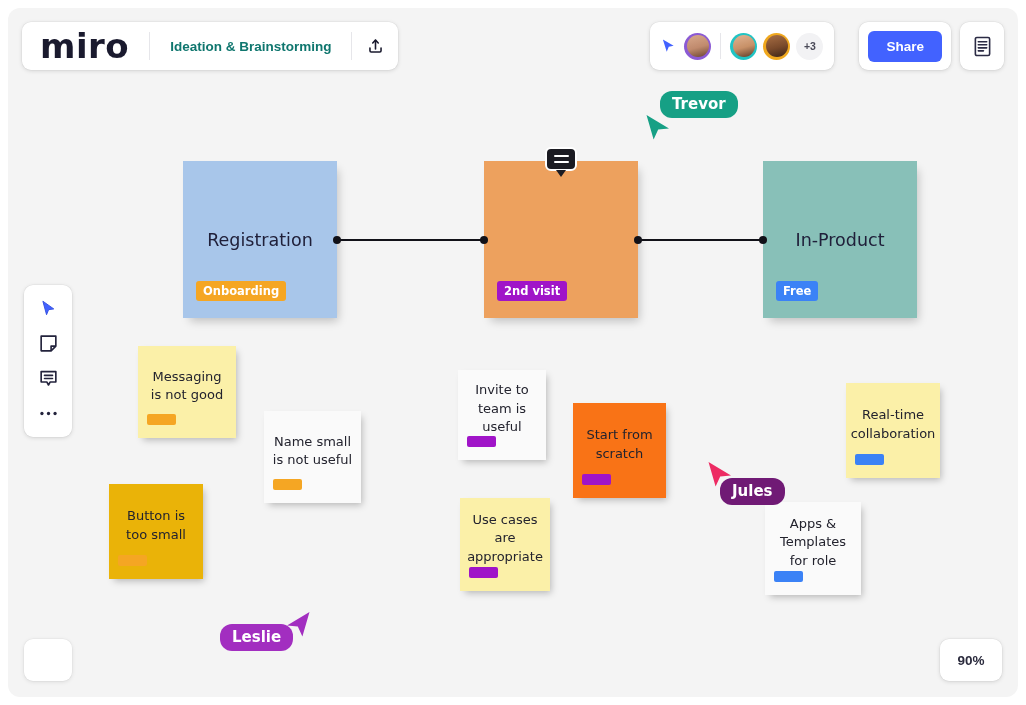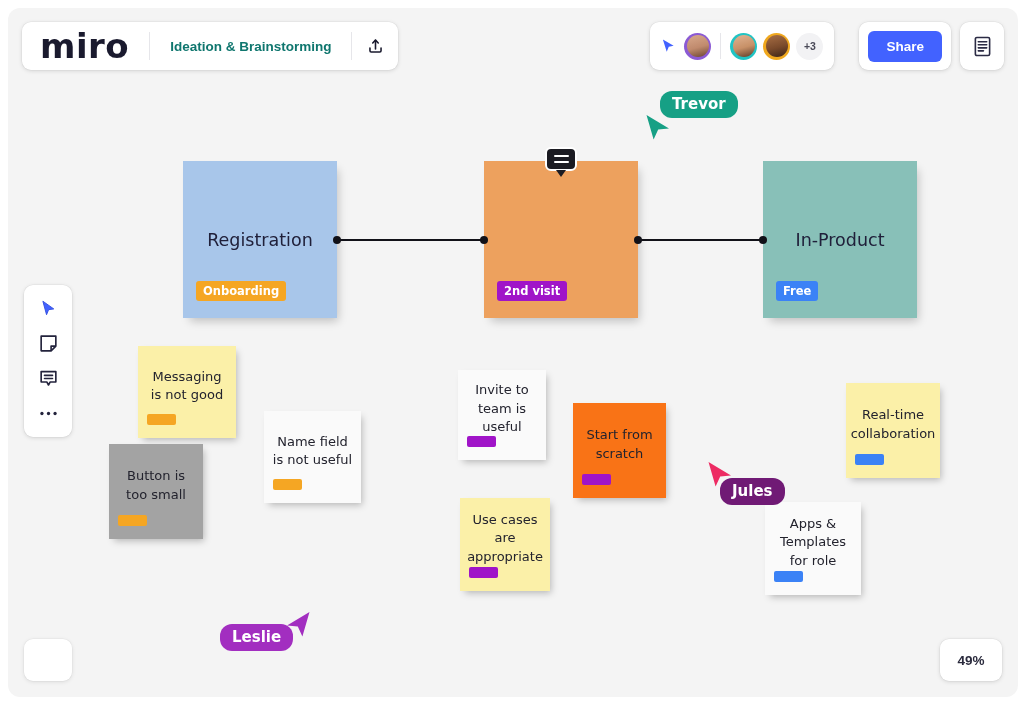--- a/index.html
+++ b/index.html
@@ -231,24 +231,24 @@
           <span class="cb-line"></span>
         </div>
       </div>
 
     <div id="sticky-layer">
         <div class="sticky" style="left: 130px; top: 338px; width: 98px; height: 92px; background: rgb(251, 240, 168);">
           <div class="sticky-text">Messaging is not good</div>
           <div class="sticky-tag" style="background: rgb(245, 166, 35);"></div>
         </div>
         <div class="sticky" style="left: 256px; top: 403px; width: 97px; height: 92px; background: rgb(250, 250, 250);">
-          <div class="sticky-text">Name field is not useful</div>
+          <div class="sticky-text">Name small is not useful</div>
           <div class="sticky-tag" style="background: rgb(245, 166, 35);"></div>
         </div>
-        <div class="sticky" style="left: 101px; top: 436px; width: 94px; height: 95px; background: #a3a3a3;">
+        <div class="sticky" style="left: 101px; top: 476px; width: 94px; height: 95px; background: #eab308;">
           <div class="sticky-text">Button is too small</div>
           <div class="sticky-tag" style="background: rgb(245, 166, 35);"></div>
         </div>
         <div class="sticky" style="left: 450px; top: 362px; width: 88px; height: 90px; background: rgb(250, 250, 250);">
           <div class="sticky-text">Invite to team is useful</div>
           <div class="sticky-tag" style="background: rgb(160, 20, 200);"></div>
         </div>
         <div class="sticky" style="left: 565px; top: 395px; width: 93px; height: 95px; background: #f97316;">
           <div class="sticky-text">Start from scratch</div>
           <div class="sticky-tag" style="background: rgb(160, 20, 200);"></div>
@@ -366,16 +366,16 @@
         <svg width="19" height="7" viewBox="0 0 22 8">
           <circle cx="3.4" cy="4" r="1.9" fill="#23233c"></circle>
           <circle cx="11" cy="4" r="1.9" fill="#23233c"></circle>
           <circle cx="18.6" cy="4" r="1.9" fill="#23233c"></circle>
         </svg>
       </div>
     </div>
 
     <div id="bottom-left-btn"></div>
 
-    <div id="zoom-indicator">49%</div>
+    <div id="zoom-indicator">90%</div>
 
   </div>
 </div>
 
 </body></html>

